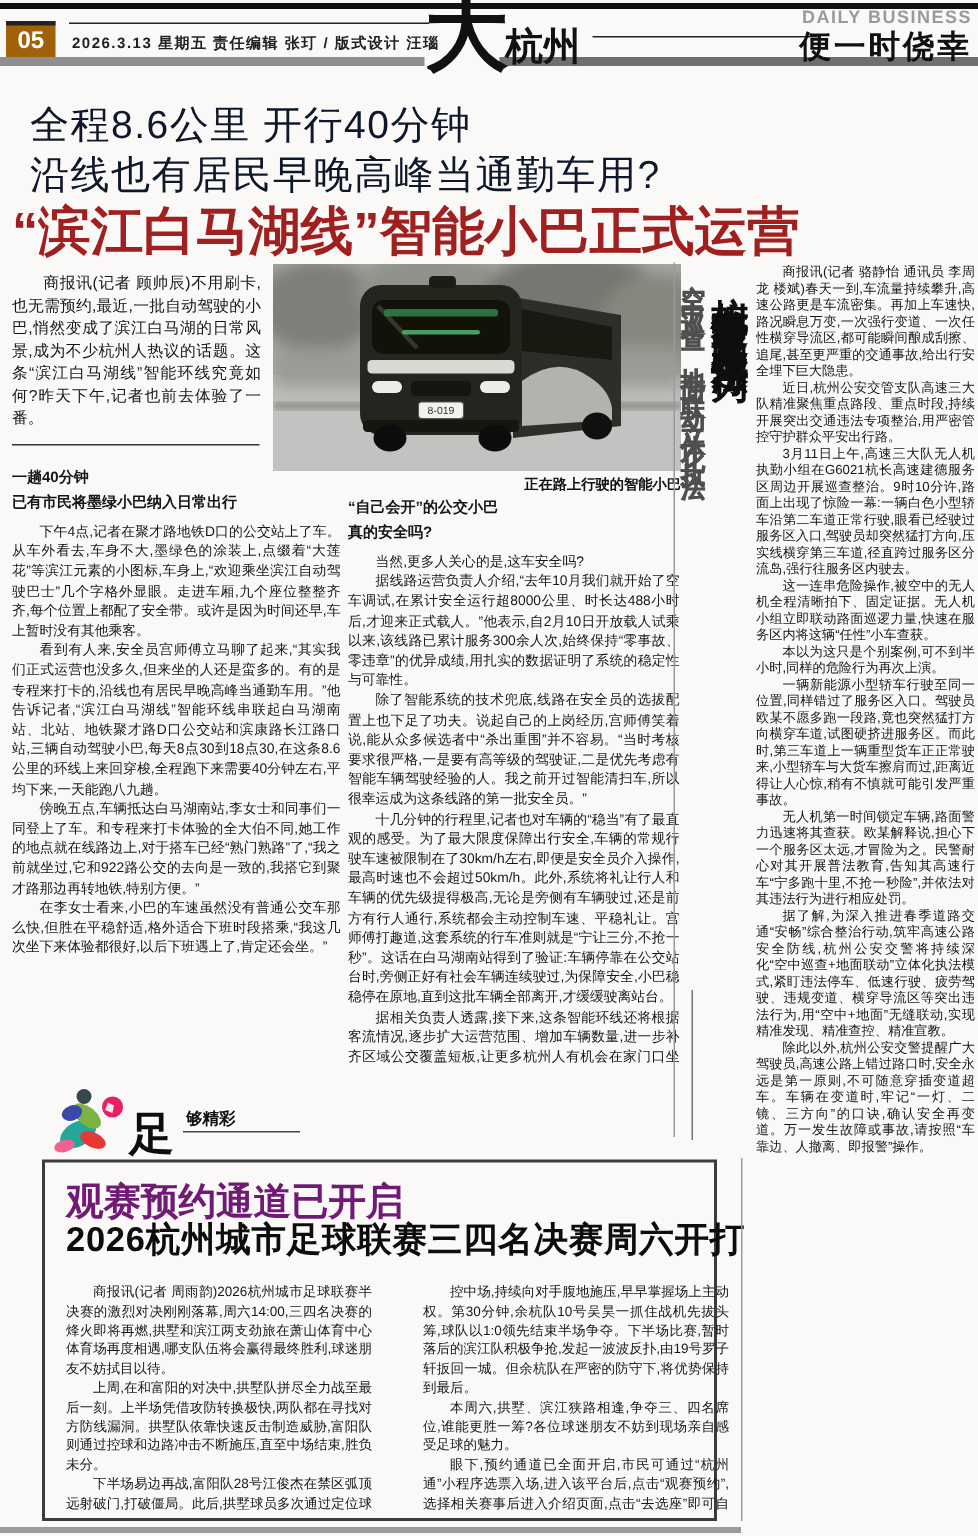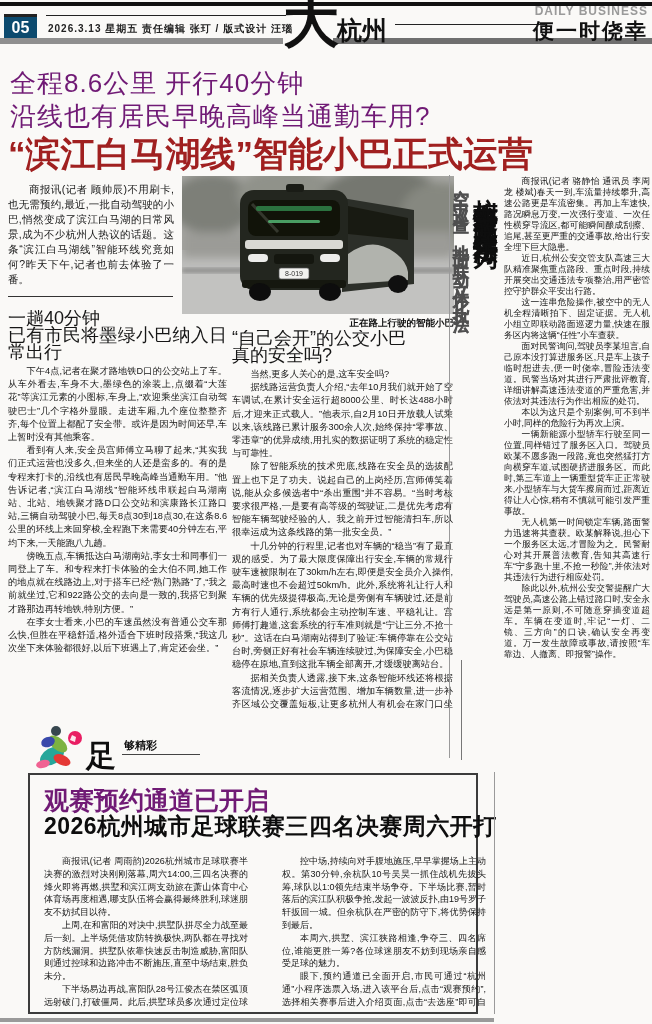--- a/index.html
+++ b/index.html
@@ -4,50 +4,50 @@
 <style>
   * { margin:0; padding:0; box-sizing:border-box; }
   html,body { background:#e8e6e2; }
   body { font-family:"Liberation Sans", sans-serif; }
   .page { position:relative; width:652px; height:1024px; margin:0 auto;
           background:#faf9f7; color:#161616; overflow:hidden; }
 
   
   .topbar { position:absolute; left:0; top:2px; width:652px; height:4px; background:#111; }
   .pagenum { position:absolute; left:4px; top:14px; width:33px; height:24px;
-             background:#0c4a6e; border-top:3px solid #222; color:#fff;
+             background:#a16207; border-top:3px solid #222; color:#fff;
              font-size:16px; font-weight:bold; text-align:center; line-height:21px; }
   .dateline-rule { position:absolute; left:46px; top:15px; width:240px; height:1px; background:#222; }
   .dateline { position:absolute; left:48px; top:22px; font-size:10px; font-weight:bold; color:#222; letter-spacing:1px; }
   .graybar-left { position:absolute; left:0; top:38px; width:283px; height:6px; background:#8f8f8f; }
   .graybar-right { position:absolute; left:333px; top:38px; width:319px; height:6px; background:#6f6f6f; }
   .masthead-da { position:absolute; left:283px; top:-6px; font-size:56px; font-weight:bold; color:#111; line-height:1; }
   .masthead-city { position:absolute; left:337px; top:14px; font-size:25px; font-weight:bold; color:#111; }
   .city-rule { position:absolute; left:395px; top:24px; width:150px; height:1px; background:#222; }
   .eng-name { position:absolute; right:4px; top:4px; font-size:12px; font-weight:bold; color:#9a9a9a; letter-spacing:1px;padding-left:41px; }
   .paper-name { position:absolute; right:4px; top:17px; font-size:21px; font-weight:bold; color:#111; letter-spacing:2px; }
 
   
-  .kicker { position:absolute; left:10px; font-size:26px; color:#701a75; letter-spacing:1px; font-weight:500; }
+  .kicker { position:absolute; left:20px; font-size:26px; color:#0f172a; letter-spacing:1px; font-weight:500; }
   .kicker1 { top:66px; } .kicker2 { top:99px; }
   .headline-red { position:absolute; left:8px; top:131px; font-size:35px; font-weight:bold; letter-spacing:0px; }
 
   
   .intro { position:absolute; left:8px; top:182px; width:166px; height:108px; overflow:hidden;
            font-size:10.5px; line-height:15px; text-align:justify; }
   .intro p { text-indent:2em; }
   .intro-rule { position:absolute; left:8px; top:296px; width:165px; height:1px; background:#333; }
 
   .photo { position:absolute; left:182px; top:176px; width:272px; height:138px; overflow:hidden; }
   .caption { position:absolute; left:250px; top:317px; width:204px; text-align:right;
              font-size:9.5px; font-weight:bold; color:#111; }
 
   .colbody { font-size:9.2px; line-height:13.2px; text-align:justify; overflow:hidden; }
   .colbody p { text-indent:2em; }
-  .subhead { font-size:18px; font-weight:normal; line-height:17px; margin-bottom:4px; }
+  .subhead { font-size:10px; font-weight:bold; line-height:17px; margin-bottom:4px; }
   .col1 { position:absolute; left:8px;  top:310px; width:219px; height:448px; }
   .col2 { position:absolute; left:232px; top:330px; width:221px; height:380px; }
 
   .divider-main { position:absolute; left:449px; top:175px; width:1px; height:583px; background:#9a9a9a; }
 
   
   .side-subtitle { position:absolute; left:450px; top:178px; height:470px;
                    writing-mode:vertical-rl; font-size:16px; letter-spacing:9px;
                    color:#9a9a9a; -webkit-text-stroke:0.6px #4f4f4f; font-weight:bold; }
   .side-subtitle-rule { position:absolute; left:461px; top:660px; width:1px; height:100px; background:#777; }
@@ -172,25 +172,26 @@
   </div>
 
   <div class="divider-main"></div>
 
   <div class="side-subtitle">空中巡查+地面联动立体化执法</div>
   <div class="side-subtitle-rule"></div>
   <div class="side-headline">杭州交警严查高速路上各大违法行为</div>
   <div class="side-body">
     <p>商报讯(记者 骆静怡 通讯员 李周龙 楼斌)春天一到,车流量持续攀升,高速公路更是车流密集。再加上车速快,路况瞬息万变,一次强行变道、一次任性横穿导流区,都可能瞬间酿成刮擦、追尾,甚至更严重的交通事故,给出行安全埋下巨大隐患。</p>
     <p>近日,杭州公安交管支队高速三大队精准聚焦重点路段、重点时段,持续开展突出交通违法专项整治,用严密管控守护群众平安出行路。</p>
+    <p>3月11日上午,高速三大队无人机执勤小组在G6021杭长高速建德服务区周边开展巡查整治。9时10分许,路面上出现了惊险一幕:一辆白色小型轿车沿第二车道正常行驶,眼看已经驶过服务区入口,驾驶员却突然猛打方向,压实线横穿第三车道,径直跨过服务区分流岛,强行往服务区内驶去。</p>
     <p>这一连串危险操作,被空中的无人机全程清晰拍下、固定证据。无人机小组立即联动路面巡逻力量,快速在服务区内将这辆“任性”小车查获。</p>
-    <p>面对民警询问,驾驶员李某坦言,自己原本没打算进服务区,只是车上孩子临时想进去,便一时侥幸,冒险违法变道。民警当场对其进行严肃批评教育,详细讲解高速违法变道的严重危害,并依法对其违法行为作出相应的处罚。</p>
     <p>本以为这只是个别案例,可不到半小时,同样的危险行为再次上演。</p>
     <p>一辆新能源小型轿车行驶至同一位置,同样错过了服务区入口。驾驶员欧某不愿多跑一段路,竟也突然猛打方向横穿车道,试图硬挤进服务区。而此时,第三车道上一辆重型货车正正常驶来,小型轿车与大货车擦肩而过,距离近得让人心惊,稍有不慎就可能引发严重事故。</p>
     <p>无人机第一时间锁定车辆,路面警力迅速将其查获。欧某解释说,担心下一个服务区太远,才冒险为之。民警耐心对其开展普法教育,告知其高速行车“宁多跑十里,不抢一秒险”,并依法对其违法行为进行相应处罚。</p>
+    <p>据了解,为深入推进春季道路交通“安畅”综合整治行动,筑牢高速公路安全防线,杭州公安交警将持续深化“空中巡查+地面联动”立体化执法模式,紧盯违法停车、低速行驶、疲劳驾驶、违规变道、横穿导流区等突出违法行为,用“空中+地面”无缝联动,实现精准发现、精准查控、精准宣教。</p>
     <p>除此以外,杭州公安交警提醒广大驾驶员,高速公路上错过路口时,安全永远是第一原则,不可随意穿插变道超车。车辆在变道时,牢记“一灯、二镜、三方向”的口诀,确认安全再变道。万一发生故障或事故,请按照“车靠边、人撤离、即报警”操作。</p>
   </div>
 
   <div class="fb-box"></div>
   <div class="fb-logo">
     <svg width="50" height="52" viewBox="0 0 50 52">
       <ellipse cx="18" cy="34" rx="13" ry="8" fill="#26a69a" transform="rotate(-30 18 34)"></ellipse>
       <ellipse cx="24" cy="22" rx="11" ry="6" fill="#7cb342" transform="rotate(40 24 22)"></ellipse>
       <ellipse cx="14" cy="20" rx="7" ry="5" fill="#3949ab" transform="rotate(-20 14 20)"></ellipse>
       <ellipse cx="28" cy="38" rx="9" ry="5" fill="#e53935" transform="rotate(25 28 38)"></ellipse>

